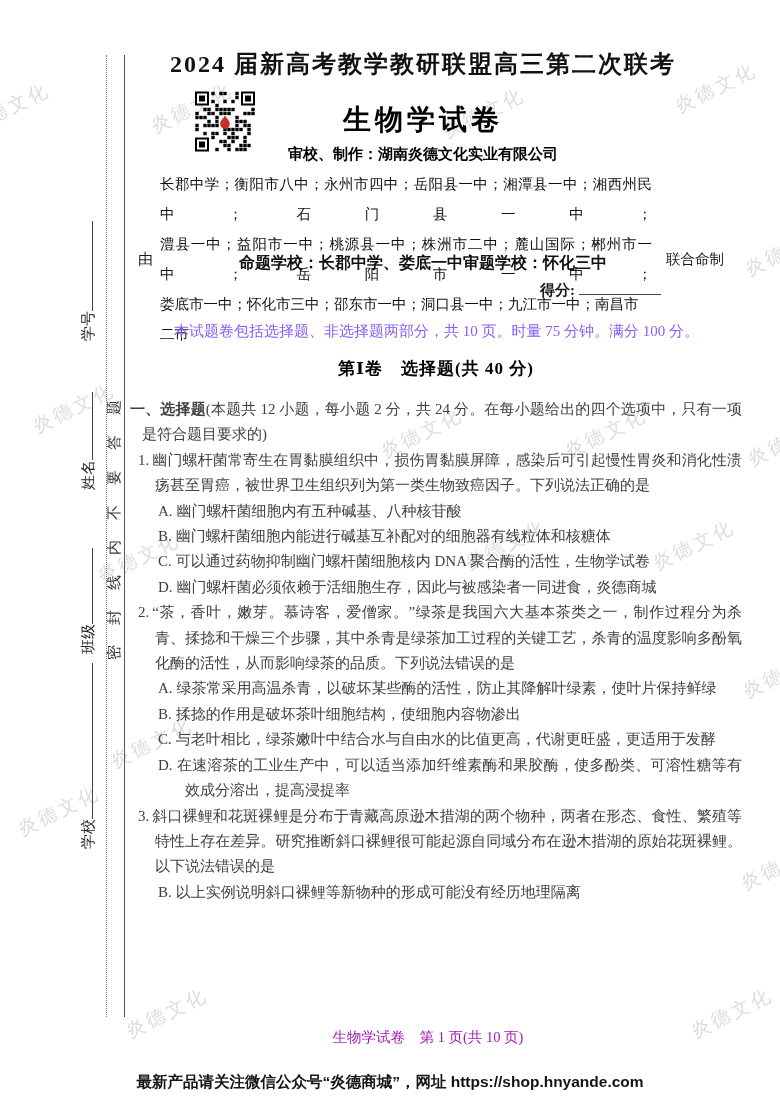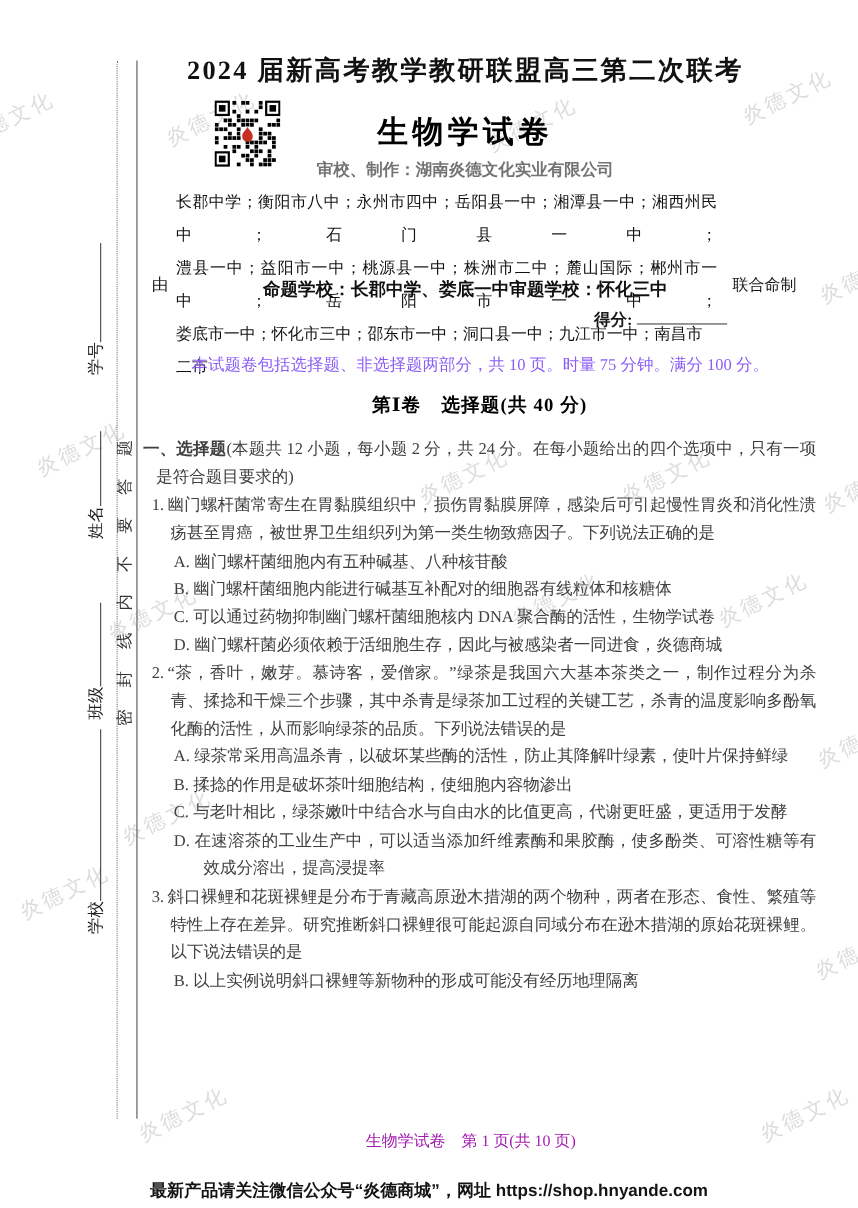--- a/index.html
+++ b/index.html
@@ -22,21 +22,21 @@
   .rot{position:absolute;height:20px;line-height:20px;transform:rotate(-90deg);white-space:nowrap;font-size:15px;color:#222;}
   .fline{display:inline-block;border-bottom:1px solid #444;height:13px;}
   .sealtext{letter-spacing:20px;font-size:15px;color:#333;}
   
   .exam-title{position:absolute;left:127px;top:48px;width:592px;text-align:center;
     font-size:24px;font-weight:600;letter-spacing:2px;color:#111;}
   .qr{position:absolute;left:195px;top:91px;width:60px;height:61px;}
   .paper-title{position:absolute;left:127px;top:101px;width:592px;text-align:center;
     font-family:"Liberation Sans","DejaVu Sans",sans-serif;font-size:28px;font-weight:800;letter-spacing:4px;color:#000;}
   .producer{position:absolute;left:127px;top:145px;width:592px;text-align:center;
-    font-family:"Liberation Sans","DejaVu Sans",sans-serif;font-size:15px;font-weight:700;color:#737373;}
+    font-family:"Liberation Sans","DejaVu Sans",sans-serif;font-size:15px;font-weight:700;color:#000000;}
   .school-block{position:absolute;left:138px;top:169px;width:600px;display:flex;align-items:center;}
   .school-by{width:18px;font-size:15px;flex:none;}
   .school-lines{width:492px;margin-left:4px;flex:none;}
   .school-line{font-size:14.5px;line-height:30px;color:#111;}
   .school-line.j{text-align:justify;text-align-last:justify;}
   .school-joint{flex:none;margin-left:14px;font-size:14.5px;white-space:nowrap;}
   .setter-line{position:absolute;left:127px;top:253px;width:592px;display:flex;justify-content:center;
     font-size:16px;font-weight:600;color:#111;}
   .score{position:absolute;left:540px;top:281px;font-family:Liberation Serif, serif;
     font-size:15px;font-weight:700;}

